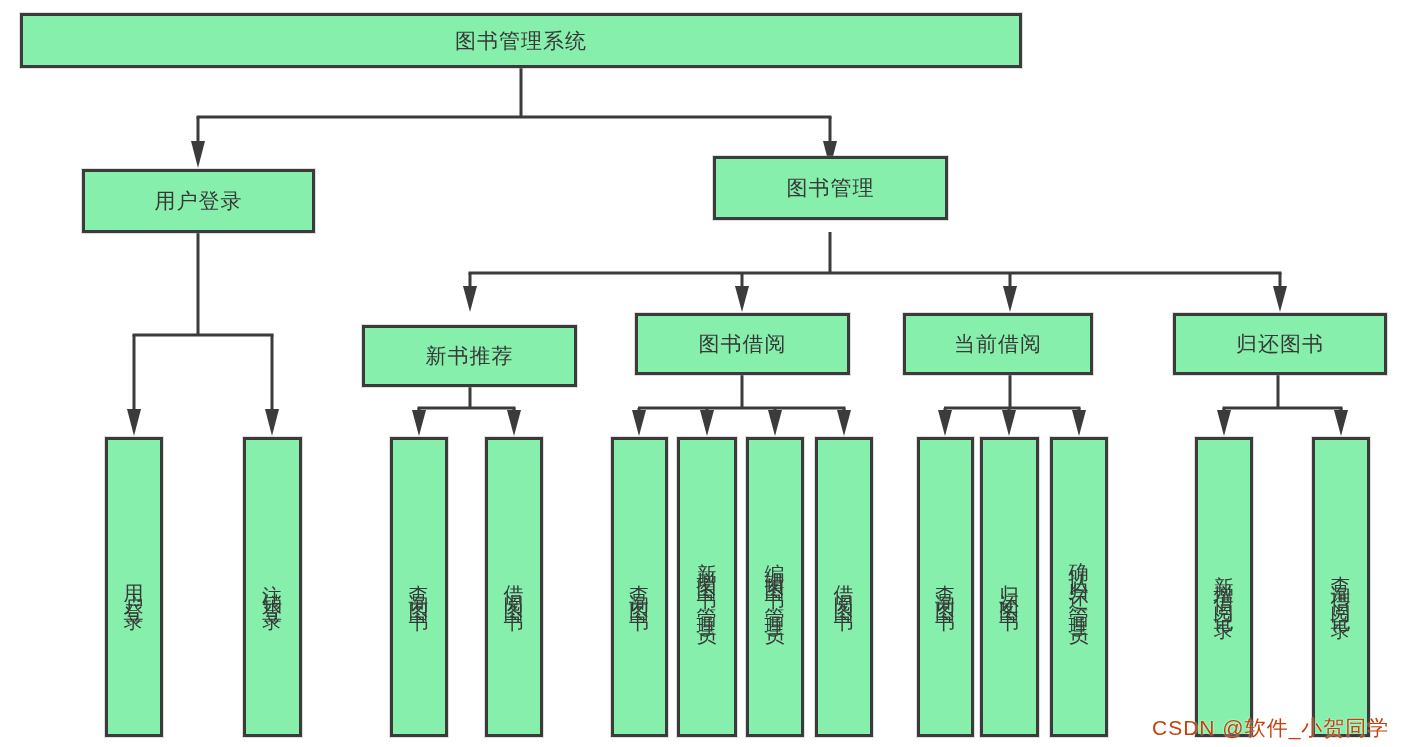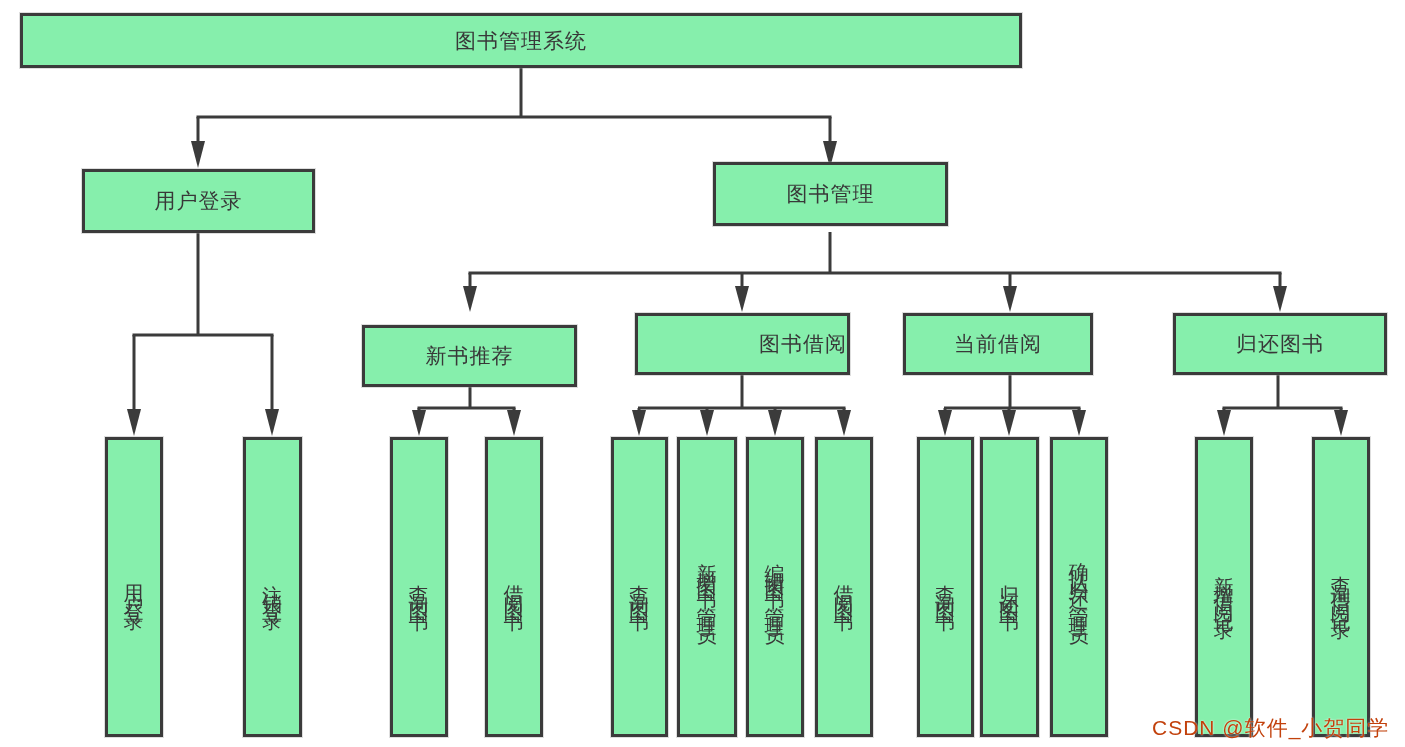--- a/index.html
+++ b/index.html
@@ -124,28 +124,28 @@
     </g>
   </svg>
 
   <div class="node" style="left:20px; top:13px; width:1002px; height:55px;">
     <span>图书管理系统</span>
   </div>
 
   <div class="node" style="left:82px; top:169px; width:233px; height:64px;">
     <span>用户登录</span>
   </div>
-  <div class="node" style="left:713px; top:162px; width:235px; height:64px;">
+  <div class="node" style="left:713px; top:156px; width:235px; height:64px;">
     <span>图书管理</span>
   </div>
 
   <div class="node" style="left:362px; top:303px; width:215px; height:62px;margin-top:22px;">
     <span>新书推荐</span>
   </div>
-  <div class="node" style="left:635px; top:313px; width:215px; height:62px;justify-content:flex-end;">
+  <div class="node" style="left:635px; top:313px; width:215px; height:62px;">
     <span>图书借阅</span>
   </div>
   <div class="node" style="left:903px; top:313px; width:190px; height:62px;font-family:Liberation Mono, monospace;">
     <span>当前借阅</span>
   </div>
   <div class="node" style="left:1173px; top:313px; width:214px; height:62px;">
     <span>归还图书</span>
   </div>
 
   <div class="node leaf" style="left:105px; top:437px; width:58px; height:300px;">

